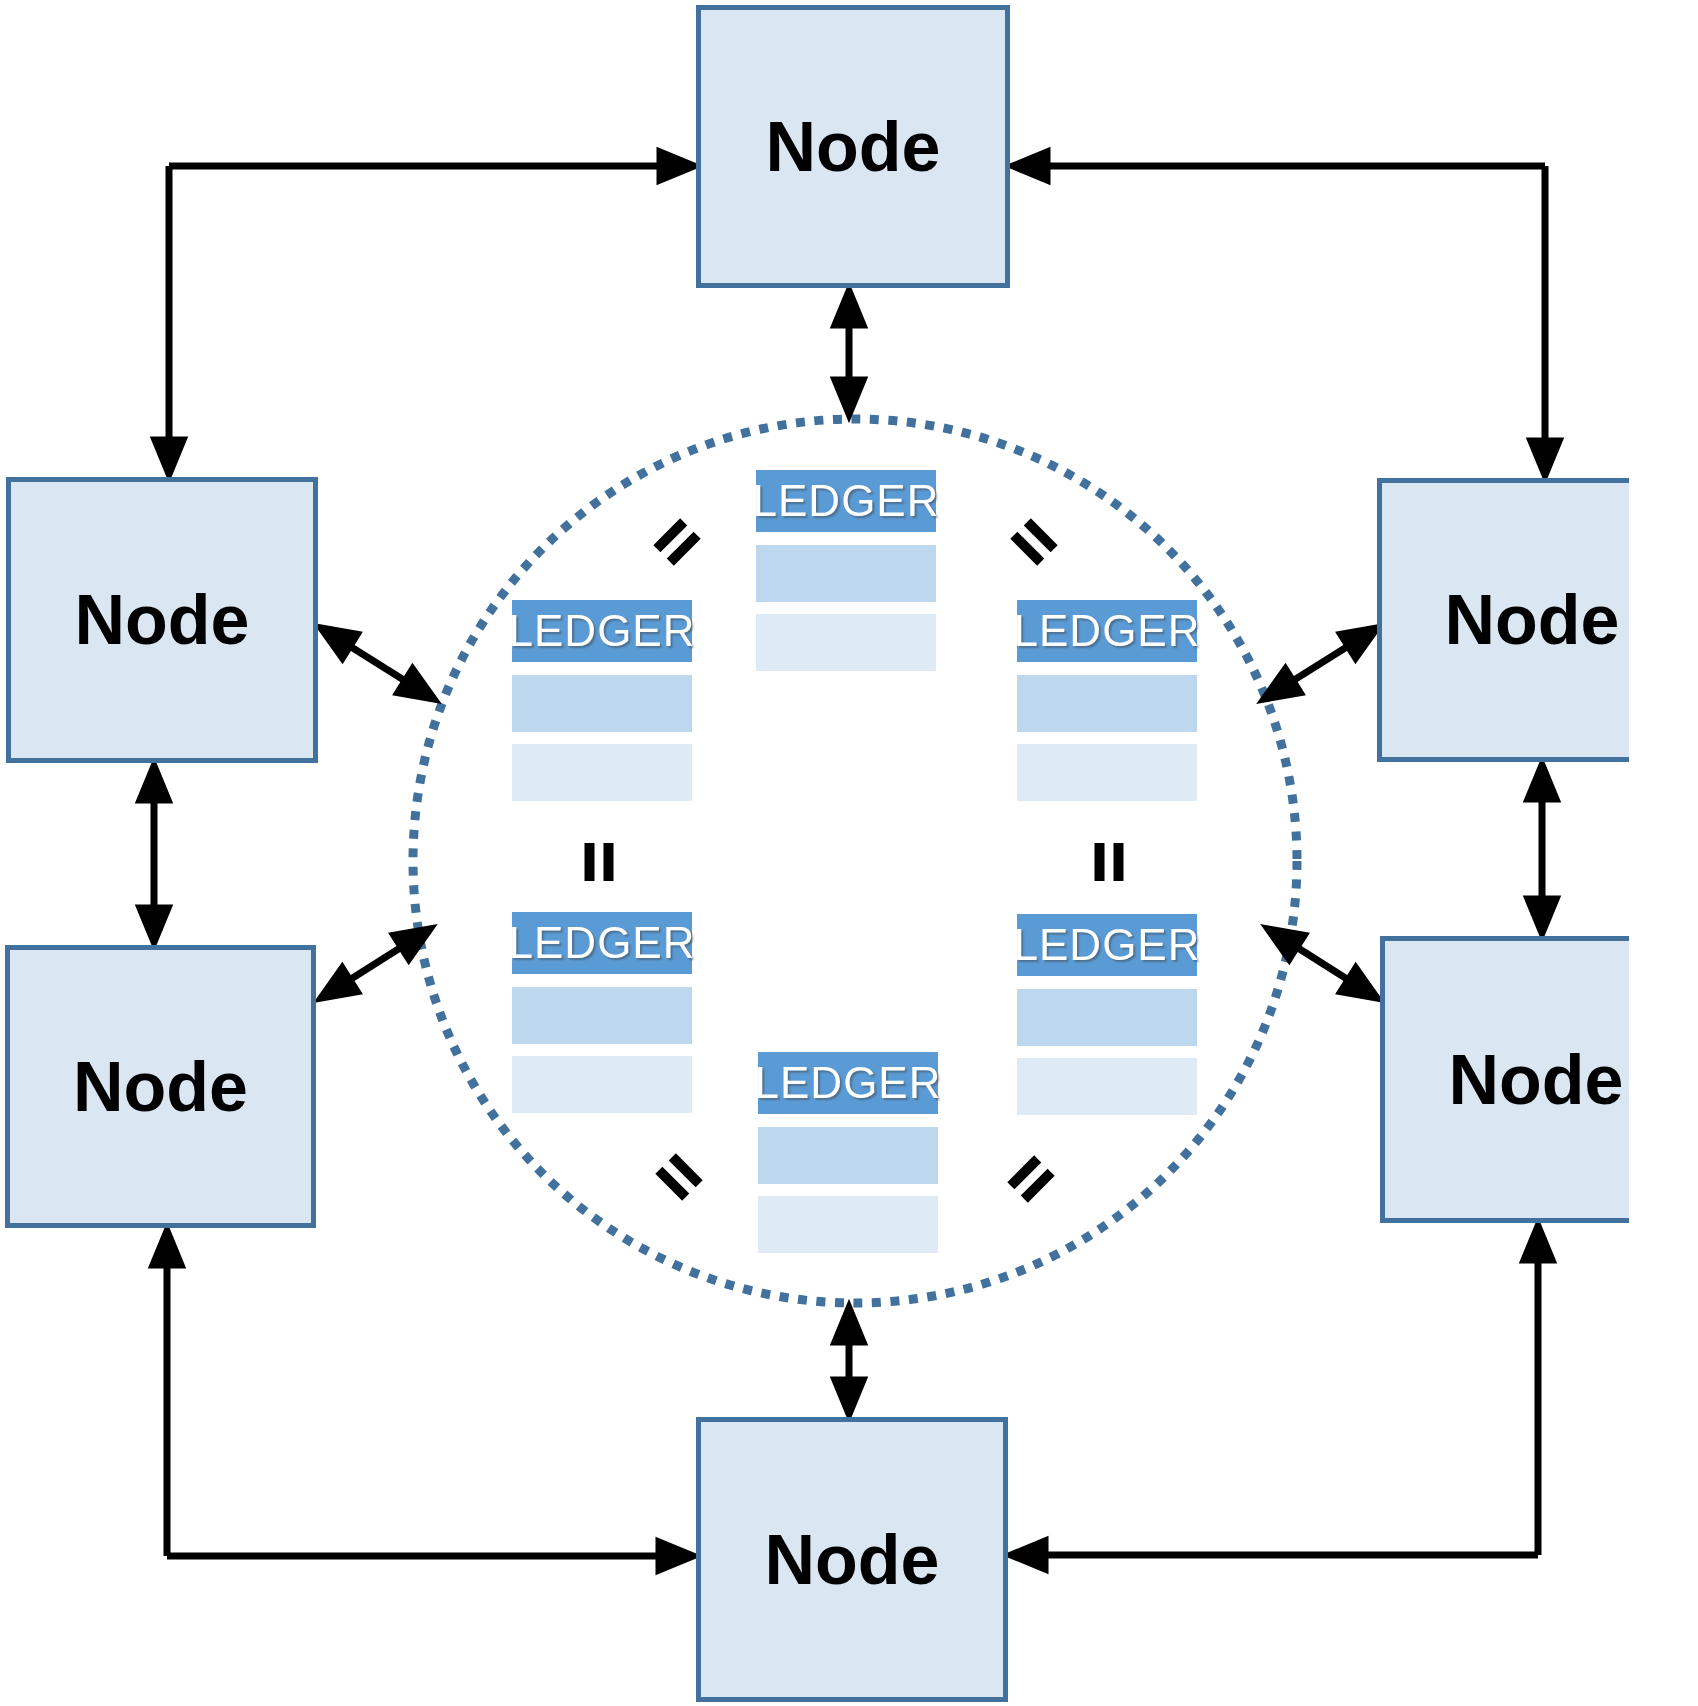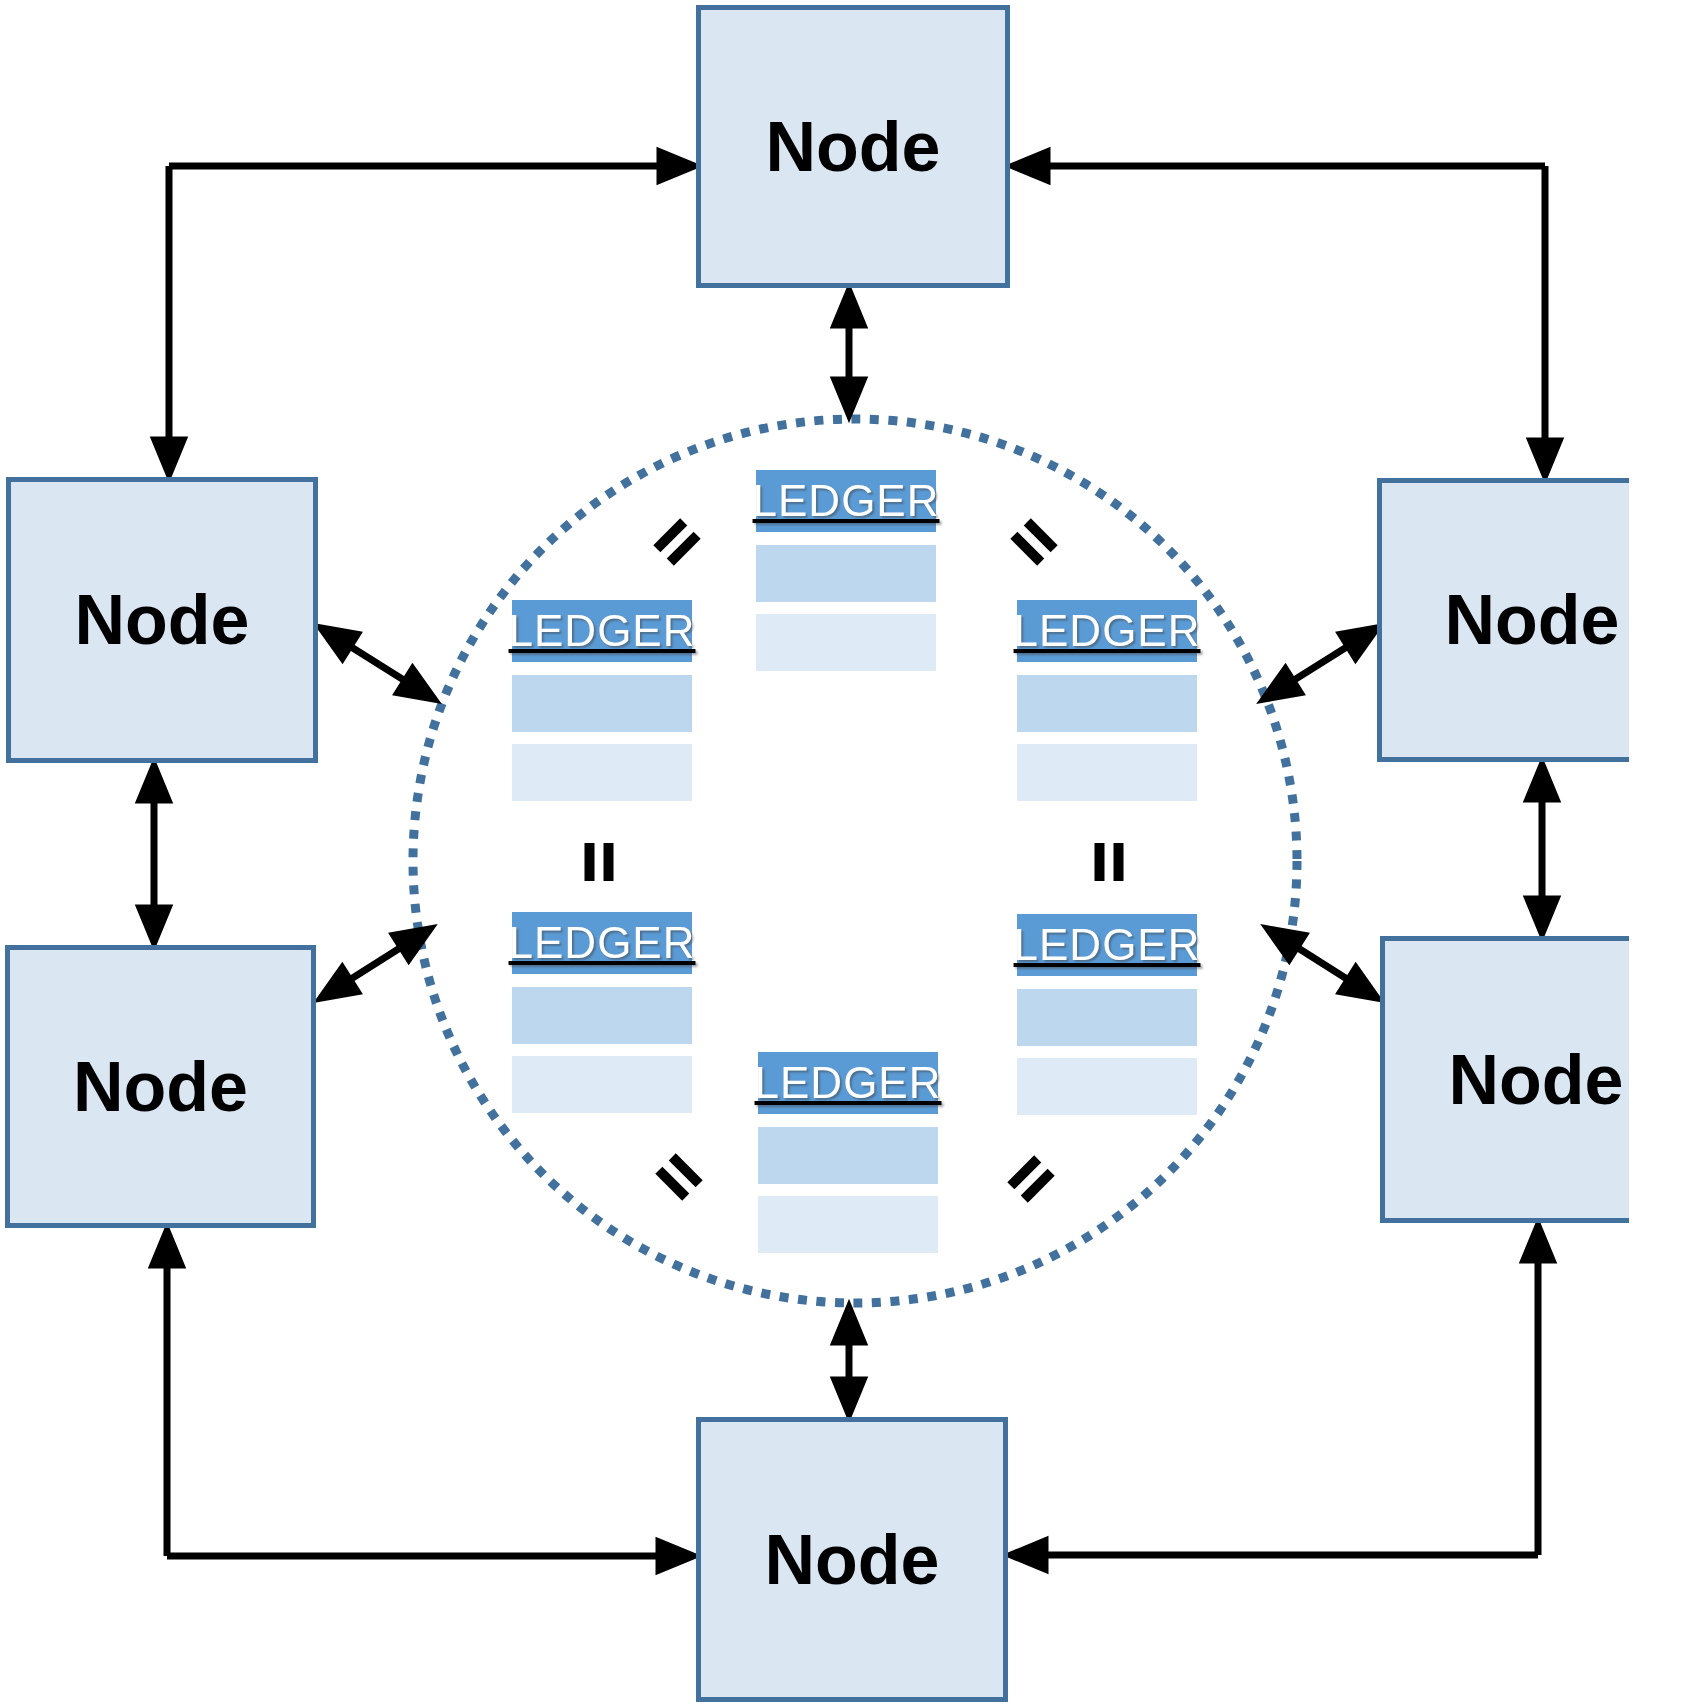--- a/index.html
+++ b/index.html
@@ -17,21 +17,21 @@
     background:var(--node-fill,#dbe6f3);
     border:5px solid var(--node-border,#41719c);
     display:flex;align-items:center;justify-content:center;
     z-index:2;
   }
   .node-label{
     font-size:70px;font-weight:bold;color:#000;
     letter-spacing:0px;line-height:1;
   }
   .ledger{
-    position:absolute;width:180px;z-index:3;text-decoration:underline;
+    position:absolute;width:180px;z-index:3;
   }
   .ledger-hdr{
     height:62px;background:var(--ledger-header,#5b9bd5);
     display:flex;align-items:center;justify-content:center;
     margin-bottom:13px;
   }
   .ledger-hdr span{
     color:#fff;font-size:44px;letter-spacing:1px;line-height:1;
     text-shadow:2px 2px 2px rgba(60,60,60,0.45);
   }

